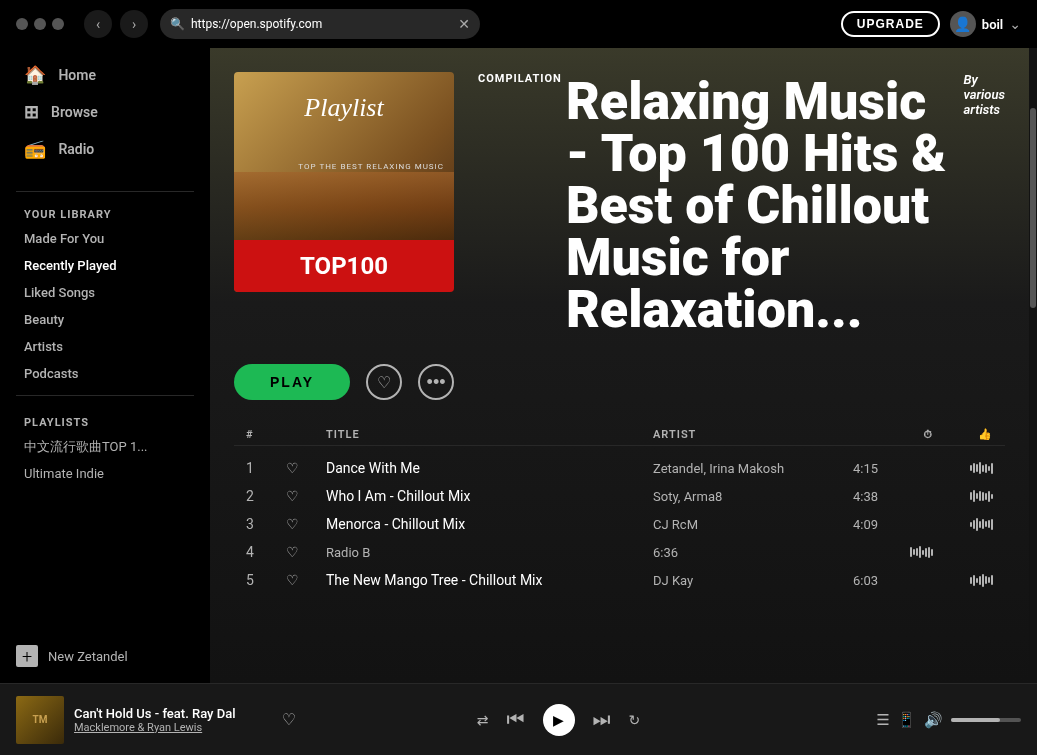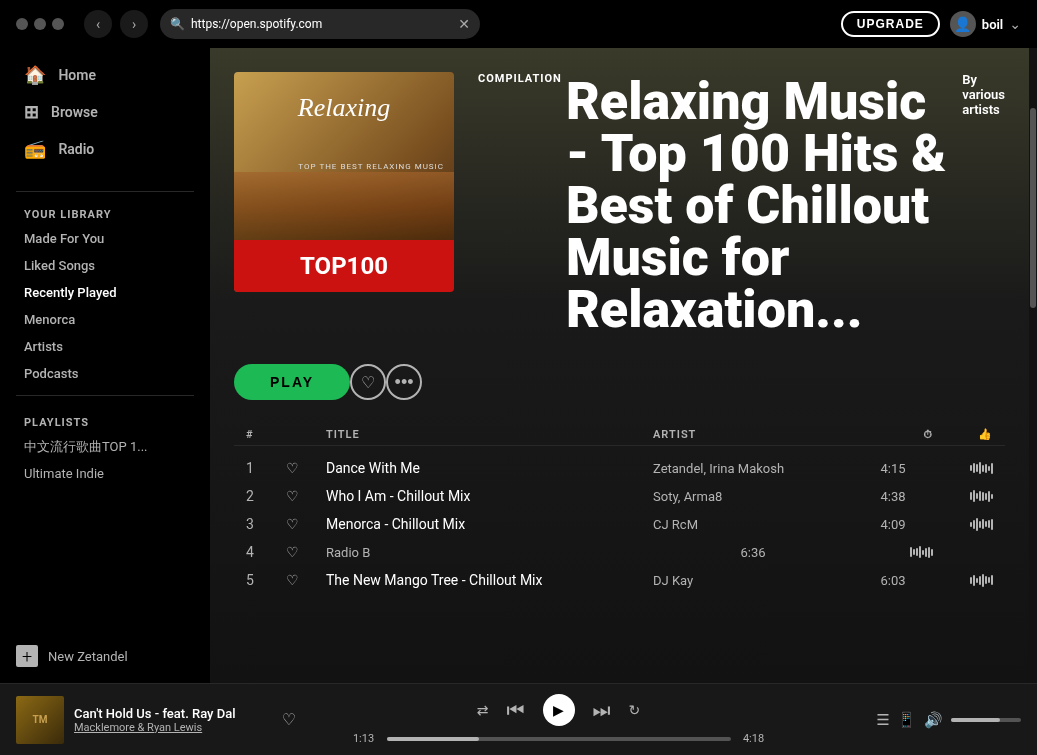--- a/index.html
+++ b/index.html
@@ -289,25 +289,26 @@
       font-size: 52px;
       font-weight: 900;
       color: #fff;
       line-height: 1.0;
       margin: 4px 0;
     }
     .album-meta {
       font-size: 13px;
       color: #b3b3b3;
     }
-    .album-meta span { color: #fff; font-weight: 600; }
+    .album-meta span { color: #fff; font-weight: 600; font-style: italic; }
 
     
     .album-actions {
       display: flex;
+      gap: 16px;
       margin-bottom: 24px;
     }
     .play-btn {
       background: #1db954;
       color: #000;
       border: none;
       border-radius: 24px;
       padding: 10px 36px;
       font-size: 14px;
       font-weight: 700;
@@ -388,21 +389,21 @@
     .track-artist {
       font-size: 13px;
       color: #b3b3b3;
       overflow: hidden;
       white-space: nowrap;
       text-overflow: ellipsis;
     }
     .track-duration {
       font-size: 13px;
       color: #b3b3b3;
-      text-align: center;
+      text-align: left;
     }
     .track-waveform {
       display: flex;
       align-items: center;
       justify-content: flex-end;
       gap: 1px;
     }
     .track-waveform span {
       display: inline-block;
       width: 2px;
@@ -613,41 +614,41 @@
         <span>Browse</span>
       </div>
       <div class="sidebar-item">
         <span class="icon">📻</span>
         <span>Radio</span>
       </div>
     </div>
     <div class="sidebar-divider"></div>
     <div class="sidebar-section-label">YOUR LIBRARY</div>
     <a class="sidebar-link">Made For You</a>
+    <a class="sidebar-link active">Recently Played</a>
     <a class="sidebar-link">Liked Songs</a>
-    <a class="sidebar-link active">Recently Played</a>
-    <a class="sidebar-link">Menorca</a>
+    <a class="sidebar-link">Beauty</a>
     <a class="sidebar-link">Artists</a>
     <a class="sidebar-link">Podcasts</a>
     <div class="sidebar-divider"></div>
     <div class="playlists-label">PLAYLISTS</div>
     <a class="playlist-link">中文流行歌曲TOP 1...</a>
     <a class="playlist-link">Ultimate Indie</a>
     <div style="flex:1;"></div>
     <div class="new-playlist">
       <div class="new-playlist-icon">+</div>
       <span>New Zetandel</span>
     </div>
   </div>
 
   <div class="content">
 
     <div class="album-header">
       <div class="album-cover">
-        <div class="album-cover-title">Relaxing</div>
+        <div class="album-cover-title">Playlist</div>
         <div class="album-cover-sub">TOP THE BEST RELAXING MUSIC</div>
 
         <div style="position:absolute;top:100px;left:0;right:0;bottom:50px;background:linear-gradient(180deg,#a0622a 0%,#7a4012 50%,#4a2808 100%);opacity:0.7;"></div>
         <div class="album-cover-badge">TOP100</div>
       </div>
       <div class="album-info">
         <div class="album-type">COMPILATION</div>
         <div class="album-title">Relaxing Music - Top 100 Hits &amp; Best of Chillout Music for Relaxation...</div>
         <div class="album-meta">
           <span>By various artists</span>
@@ -795,27 +796,20 @@
       <button class="play-pause-btn">
         <span style="font-size:14px;">▶</span>
       </button>
       <button class="ctrl-btn">
         <span style="font-size:20px;">⏭</span>
       </button>
       <button class="ctrl-btn">
         <span style="font-size:14px;">↻</span>
       </button>
     </div>
-    <div class="player-progress">
-      <span class="time-label">1:13</span>
-      <div class="progress-bar">
-        <div class="progress-fill" style="width: 27%;"></div>
-      </div>
-      <span class="time-label">4:18</span>
-    </div>
   </div>
 
   <div class="player-right">
     <button class="player-right-btn">
       <span style="font-size:15px;">☰</span>
     </button>
     <button class="player-right-btn">
       <span style="font-size:15px;">📱</span>
     </button>
     <button class="player-right-btn">

